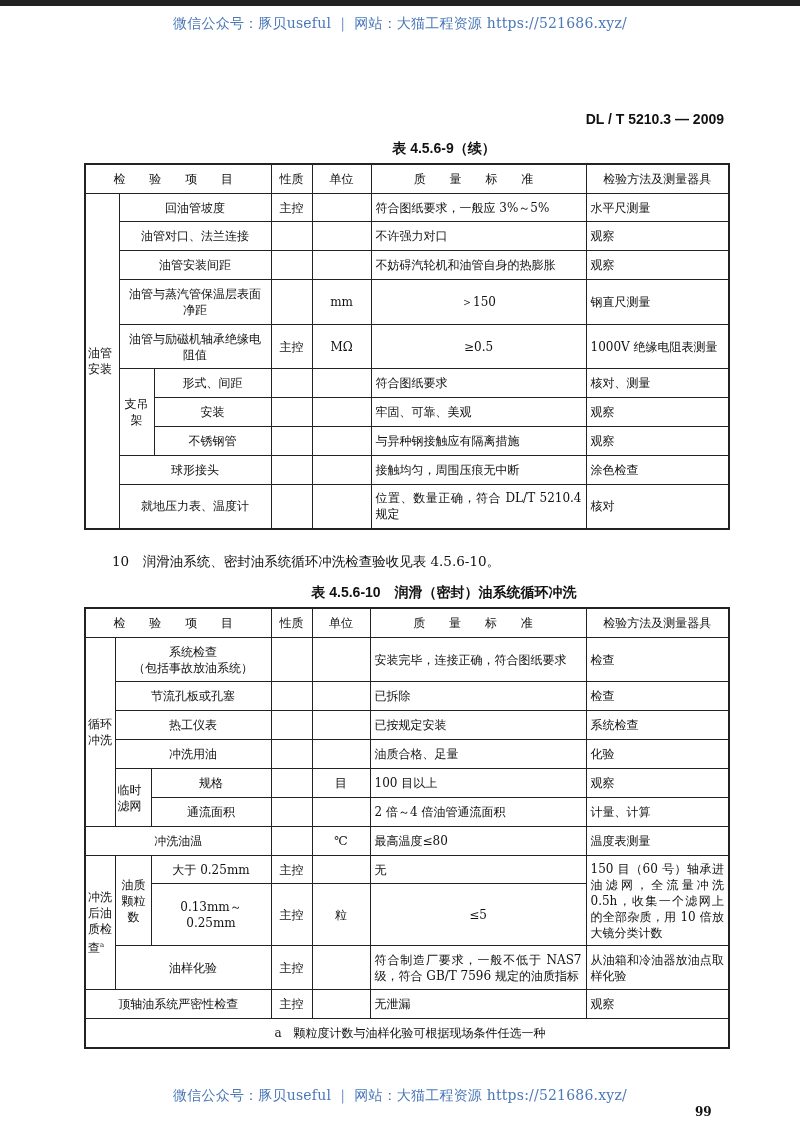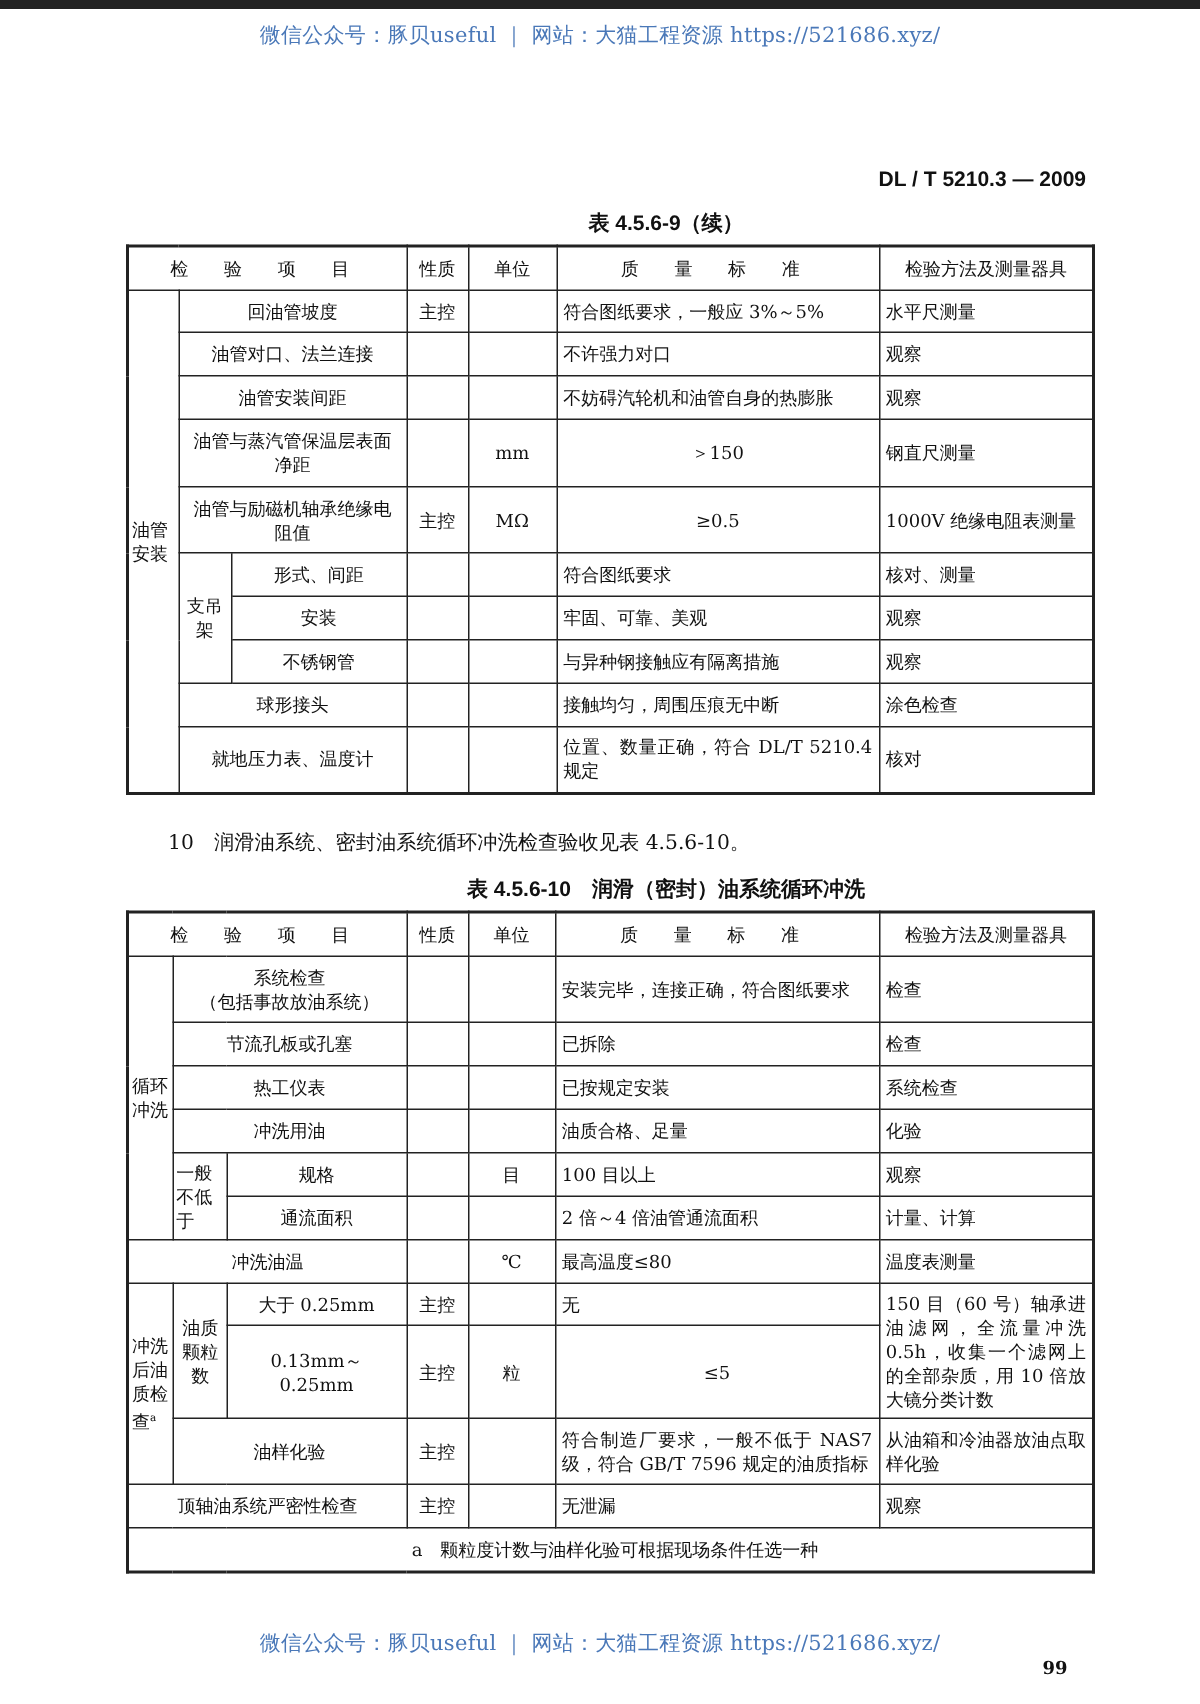--- a/index.html
+++ b/index.html
@@ -179,21 +179,21 @@
     <td class="l">系统检查</td>
   </tr>
   <tr style="height:29px">
     <td colspan="2" class="c">冲洗用油</td>
     <td class="c"></td>
     <td class="c"></td>
     <td class="l">油质合格、足量</td>
     <td class="l">化验</td>
   </tr>
   <tr style="height:29px">
-    <td rowspan="2" class="vgroup"><span style="display:inline-block;width:26px;">一般不低于</span></td>
+    <td rowspan="2" class="vgroup"><span style="display:inline-block;width:26px;">临时滤网</span></td>
     <td class="c">规格</td>
     <td class="c"></td>
     <td class="c">目</td>
     <td class="l">100 目以上</td>
     <td class="l">观察</td>
   </tr>
   <tr style="height:29px">
     <td class="c">通流面积</td>
     <td class="c"></td>
     <td class="c"></td>

